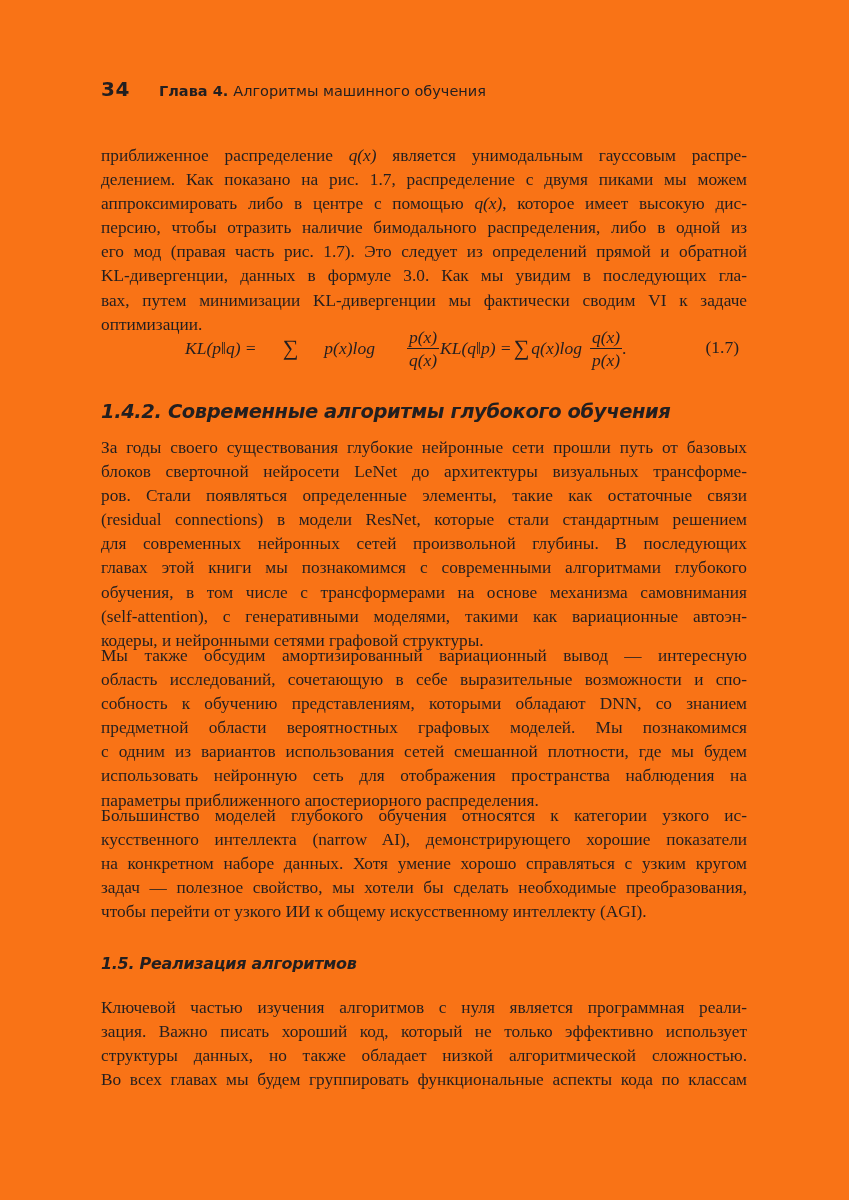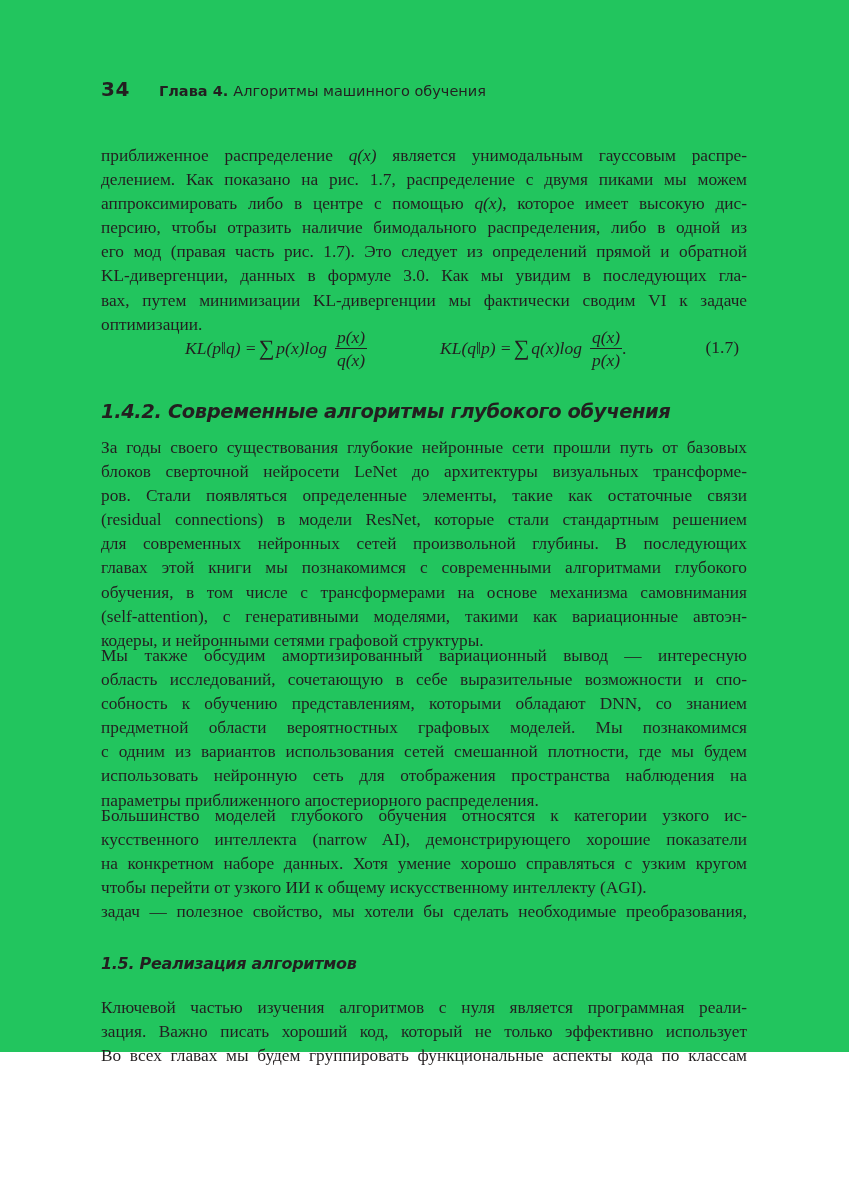--- a/index.html
+++ b/index.html
@@ -1,17 +1,17 @@
 <!DOCTYPE html>
 <html><head>
   <meta charset="utf-8">
   <style>
     html, body { margin: 0; padding: 0; background: #ffffff; }
     body { width: 849px; height: 1200px; position: relative; overflow: hidden; color: #231f20; }
-    .page { position: absolute; left: 0; top: 0; width: 849px; height: 1052px; background: #22c55e; }
+    .page { position: absolute; left: 0; top: 0; width: 849px; height: 1200px; background: #f97316; }
     .running-head { position: absolute; left: 101px; top: 77px; height: 28px; display: flex; align-items: baseline;
       font-family: "DejaVu Sans", sans-serif; }
     .page-num { font-weight: bold; font-size: 20px; color: #231f20; width: 58px; letter-spacing: 0.5px; }
     .chapter-label { font-weight: bold; font-size: 14.5px; }
     .chapter-title { font-size: 14.5px; margin-left: 5px; }
     .body-text { position: absolute; left: 101px; width: 646px; font-family: "Liberation Serif", serif;
       font-size: 17.3px; line-height: 24.1px; color: #231f20; text-align: justify; }
     .body-text .ln { display: block; white-space: nowrap; text-align-last: justify; text-align: justify; }
     .body-text .ln.last { text-align-last: left; }
     .mi { font-style: italic; }
@@ -44,21 +44,21 @@
     <span class="ln">делением. Как показано на рис. 1.7, распределение с двумя пиками мы можем</span>
     <span class="ln"><span>аппроксимировать либо в центре с помощью </span><span class="mi">q(x)</span><span>, которое имеет высокую дис-</span></span>
     <span class="ln">персию, чтобы отразить наличие бимодального распределения, либо в одной из</span>
     <span class="ln">его мод (правая часть рис. 1.7). Это следует из определений прямой и обратной</span>
     <span class="ln">KL-дивергенции, данных в формуле 3.0. Как мы увидим в последующих гла-</span>
     <span class="ln">вах, путем минимизации KL-дивергенции мы фактически сводим VI к задаче</span>
     <span class="ln last">оптимизации.</span>
   </div>
 
   <div class="formula">
-    <div class="part" style="left:0;">
+    <div class="part" style="left:0;gap:24px;">
       <span class="mi">KL(p‖q) = </span>
       <span class="sum">∑</span>
       <span class="mi">p(x)log</span>
       <span class="frac">
         <span class="num mi">p(x)</span>
         <span class="den mi">q(x)</span>
       </span>
     </div>
     <div class="part" style="left:255px;">
       <span class="mi">KL(q‖p) = </span>
@@ -94,25 +94,26 @@
     <span class="ln">предметной области вероятностных графовых моделей. Мы познакомимся</span>
     <span class="ln">с одним из вариантов использования сетей смешанной плотности, где мы будем</span>
     <span class="ln">использовать нейронную сеть для отображения пространства наблюдения на</span>
     <span class="ln last">параметры приближенного апостериорного распределения.</span>
   </div>
 
   <div class="body-text" style="top:804px;">
     <span class="ln">Большинство моделей глубокого обучения относятся к категории узкого  ис-</span>
     <span class="ln">кусственного интеллекта (narrow AI), демонстрирующего хорошие показатели</span>
     <span class="ln">на конкретном наборе данных. Хотя умение хорошо справляться с узким кругом</span>
+    <span class="ln">задач — полезное свойство, мы хотели бы сделать необходимые преобразования,</span>
     <span class="ln last">чтобы перейти от узкого ИИ к общему искусственному интеллекту (AGI).</span>
-    <span class="ln">задач — полезное свойство, мы хотели бы сделать необходимые преобразования,</span>
   </div>
 
   <div class="h-sec">1.5. Реализация алгоритмов</div>
 
   <div class="body-text" style="top:996px;">
     <span class="ln">Ключевой частью изучения алгоритмов с нуля является программная реали-</span>
     <span class="ln">зация. Важно писать хороший код, который не только эффективно использует</span>
+    <span class="ln">структуры данных, но также обладает низкой алгоритмической сложностью.</span>
     <span class="ln">Во всех главах мы будем группировать функциональные аспекты кода по классам</span>
   </div>
 
 </div>
 
 </body></html>

